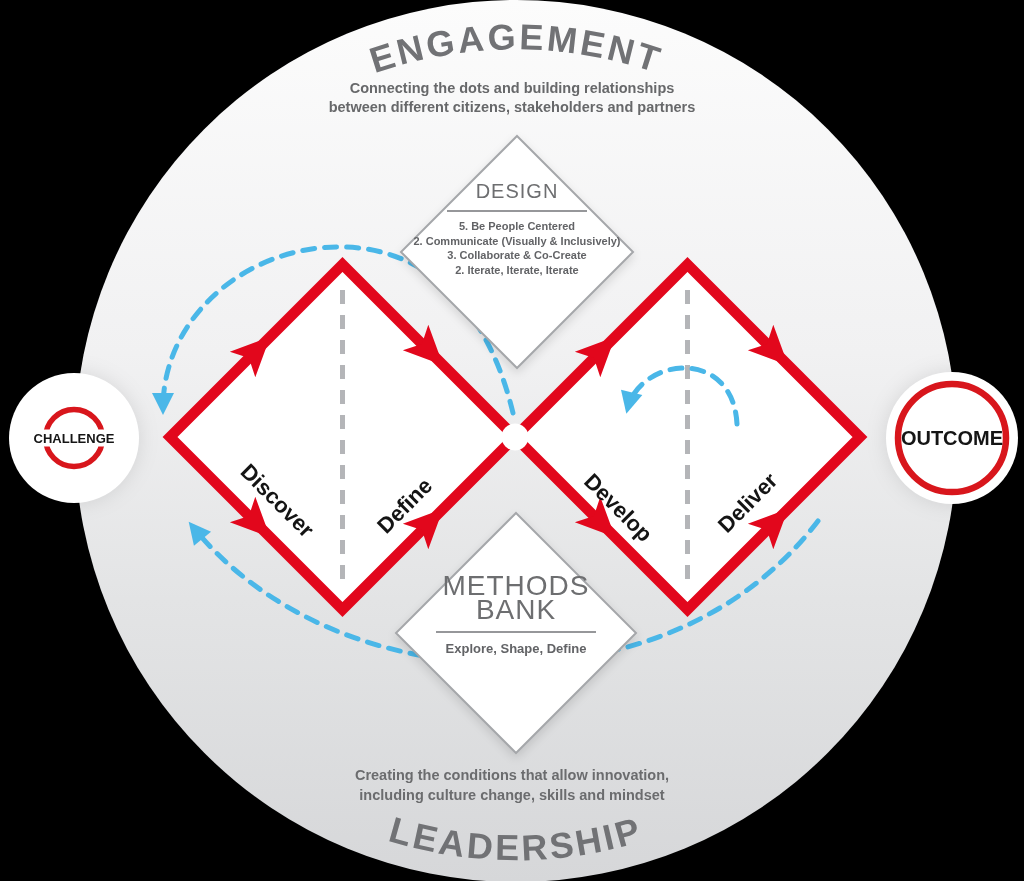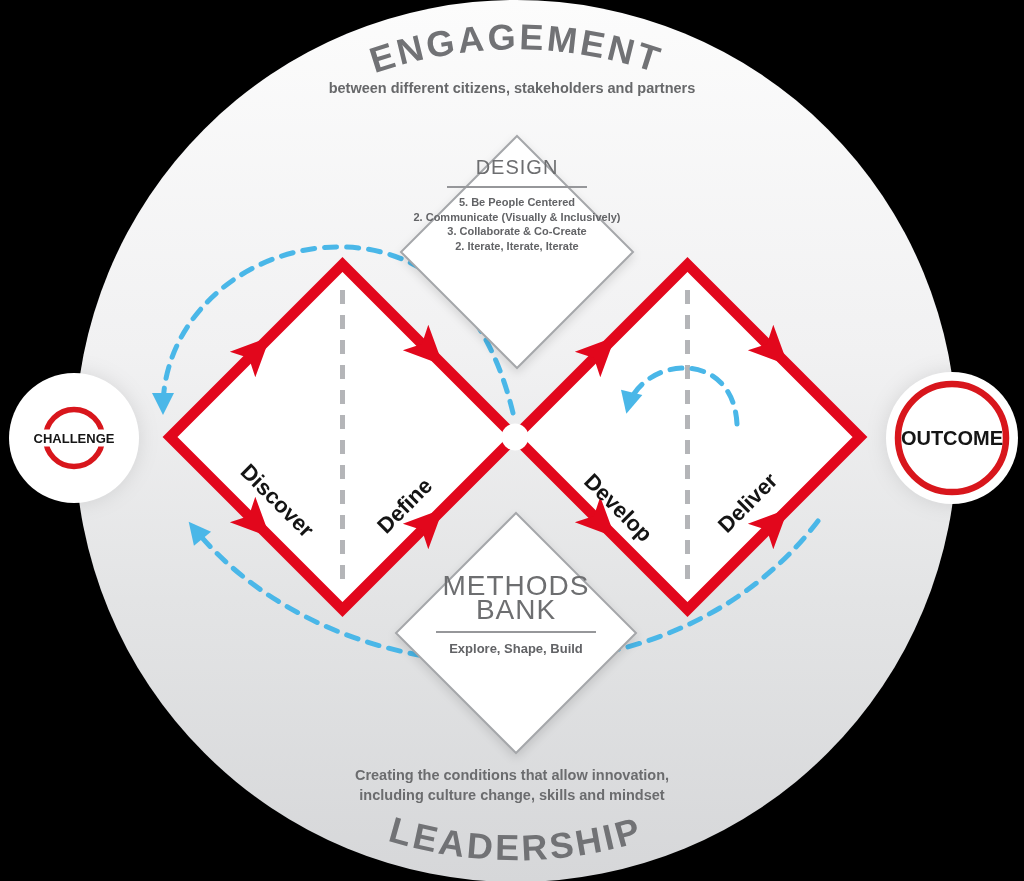--- a/index.html
+++ b/index.html
@@ -4,21 +4,21 @@
 <style>
   html,body{margin:0;padding:0;background:#000;}
   #stage{position:relative;width:1024px;height:881px;overflow:hidden;
          font-family:"Liberation Sans",sans-serif;background:#000;}
   #bigCircle{position:absolute;left:75px;top:0px;width:882px;height:882px;border-radius:50%;
              background:linear-gradient(180deg,#fcfcfc 0%,#f1f1f2 40%,#e3e4e5 68%,#d6d7d9 100%);}
   svg.overlay{position:absolute;left:0;top:0;}
   .txt{position:absolute;text-align:center;color:#6b6c6e;}
   .subtitle-top{left:262px;top:79px;width:500px;font-size:14.5px;line-height:19px;font-weight:700;color:#67686a;}
   .bottom-desc{left:262px;top:765px;width:500px;font-size:14.5px;line-height:20px;font-weight:700;color:#6b6c6e;}
-  .dp-block{left:397px;top:156px;width:240px;}
+  .dp-block{left:397px;top:180px;width:240px;}
   .dp-title{font-size:20px;line-height:23px;font-weight:400;letter-spacing:1px;color:#6d6e70;}
   .dp-divider{width:140px;margin:7px auto 7px auto;border-top:2px solid #96979a;}
   .dp-item{font-size:11px;line-height:14.6px;font-weight:700;color:#626366;}
   .mb-block{left:396px;top:574px;width:240px;}
   .mb-title{font-size:28px;line-height:24px;font-weight:400;letter-spacing:1px;color:#6d6e70;}
   .mb-divider{width:160px;margin:9px auto 8px auto;border-top:2px solid #96979a;}
   .mb-sub{font-size:13px;font-weight:700;color:#626366;margin-top:4px;}
   .phase{position:absolute;font-size:22px;font-weight:700;color:#141414;white-space:nowrap;}
   .phase-discover{left:277px;top:501px;transform:translate(-50%,-50%) rotate(45deg);}
   .phase-define{left:405px;top:506px;transform:translate(-50%,-50%) rotate(-45deg);}
@@ -80,20 +80,21 @@
 
     <text class="arch-text">
       <textPath href="#arc-top" startOffset="50%" text-anchor="middle">ENGAGEMENT</textPath>
     </text>
     <text class="arch-text">
       <textPath href="#arc-bottom" startOffset="50%" text-anchor="middle">LEADERSHIP</textPath>
     </text>
   </svg>
 
   <div class="txt subtitle-top">
+    <div>Connecting the dots and building relationships</div>
     <div>between different citizens, stakeholders and partners</div>
   </div>
 
   <div class="txt dp-block">
     <div class="dp-title">
       <div>DESIGN</div>
     </div>
     <div class="dp-divider"></div>
     <div class="dp-item">5. Be People Centered</div>
     <div class="dp-item">2. Communicate (Visually &amp; Inclusively)</div>
@@ -108,21 +109,21 @@
 
   <div class="node-label challenge-label">CHALLENGE</div>
   <div class="node-label outcome-label">OUTCOME</div>
 
   <div class="txt mb-block">
     <div class="mb-title">
       <div>METHODS</div>
       <div>BANK</div>
     </div>
     <div class="mb-divider"></div>
-    <div class="mb-sub">Explore, Shape, Build</div>
+    <div class="mb-sub">Explore, Shape, Define</div>
   </div>
 
   <div class="txt bottom-desc">
     <div>Creating the conditions that allow innovation,</div>
     <div>including culture change, skills and mindset</div>
   </div>
 
 </div>
 
 </body></html>

